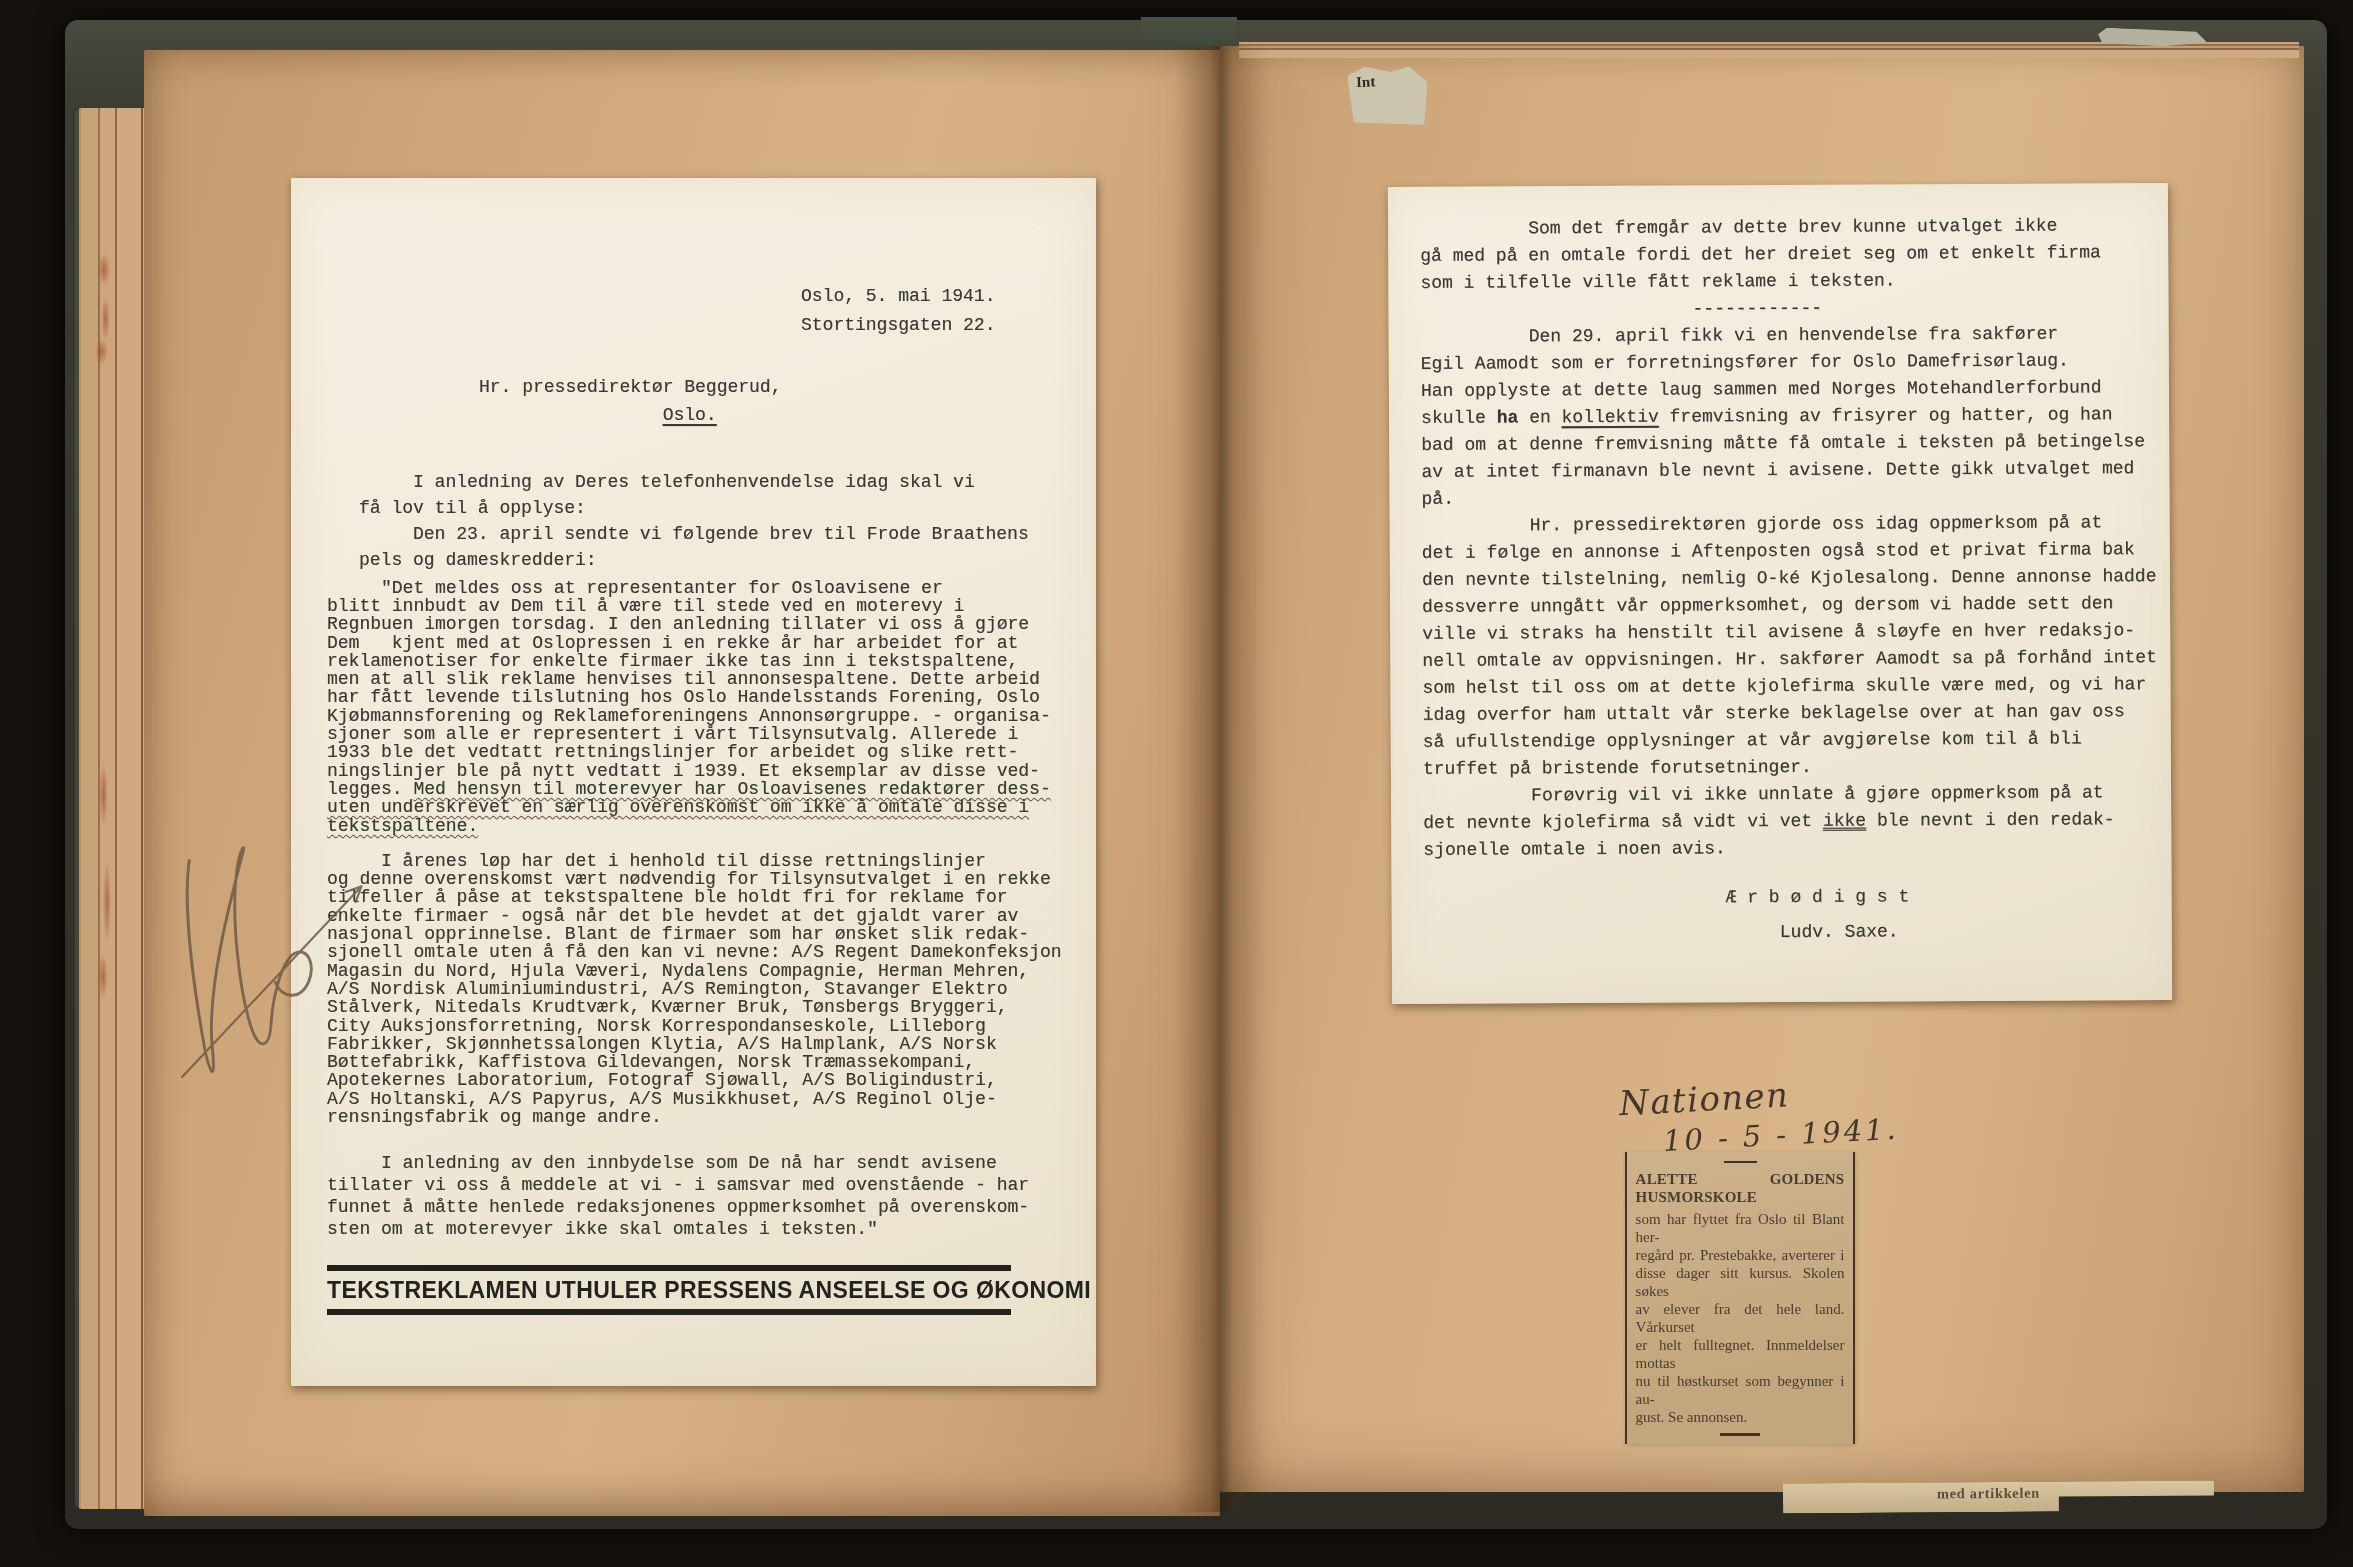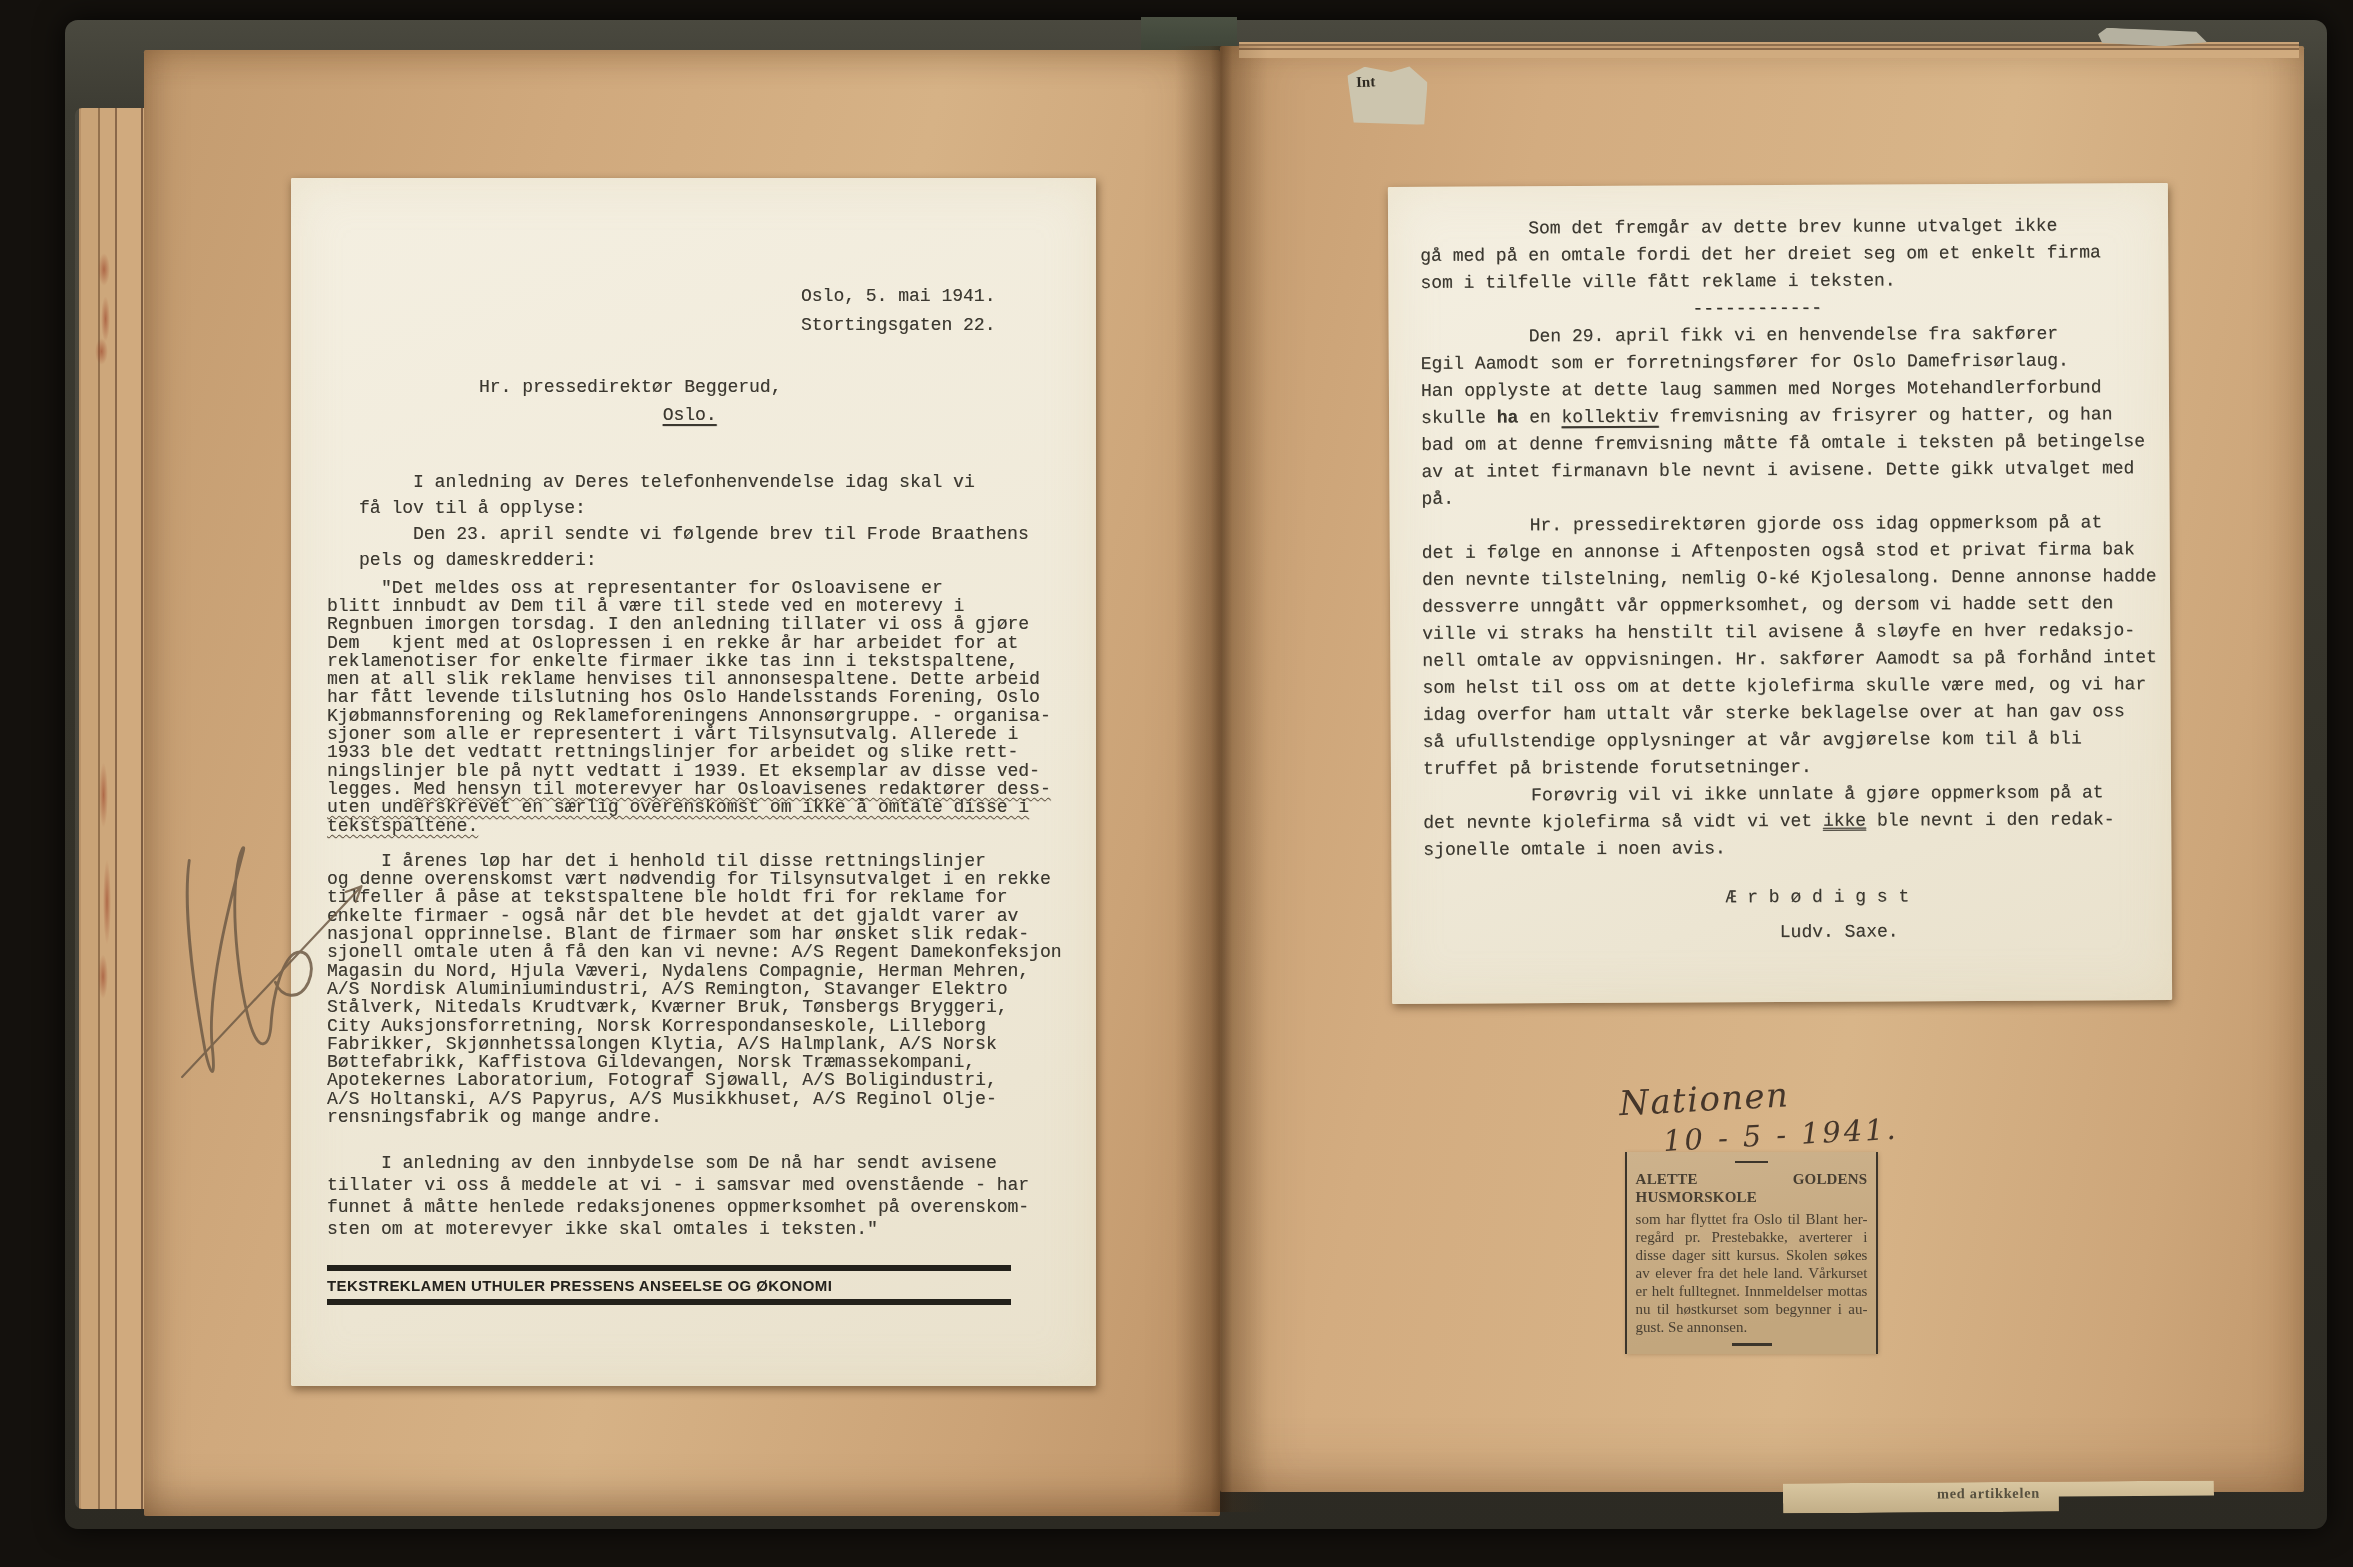--- a/index.html
+++ b/index.html
@@ -57,34 +57,34 @@
               transform:scaleX(.85);transform-origin:left bottom;white-space:nowrap;}
   .lh-rules{margin-top:6.5px;width:684px;height:4.3px;border-top:3.6px solid #211f1a;border-bottom:2.2px solid #211f1a;}
   .date-block{margin:32px 0 0 474px;line-height:29px;}
   .recipient-block{margin:33px 0 0 152px;line-height:28px;font-family:Liberation Mono, monospace;}
   .intro{margin-top:40px;line-height:26px;margin-left:32px;}
   .quote{margin-top:5.7px;line-height:18.3px;}
   .body2{margin-top:17px;line-height:18.3px;}
   .body3{margin-top:26px;line-height:22px;}
   .slogan-bar{margin-top:24.4px;width:684px;border-top:6.5px solid #23211b;border-bottom:6.5px solid #23211b;
               padding:6.5px 0 5px;}
-  .slogan-text{font-family:"Liberation Sans",sans-serif;font-weight:700;font-size:15px;letter-spacing:0.4px;
+  .slogan-text{font-family:"Liberation Sans",sans-serif;font-weight:700;font-size:23px;letter-spacing:0.4px;
                color:#24221d;white-space:nowrap;}
   
   .rp{line-height:27px;}
   .sep-dashes{margin:4.3px 0 4.3px 272px;line-height:18.7px;letter-spacing:0;color:#34322c;}
   .valediction{margin:21.6px 0 0 302px;line-height:27px;}
   .signature{margin:8.6px 0 0 356px;line-height:27px;}
   
   .handwriting{position:absolute;left:1620px;top:1076px;transform:rotate(-3deg);
                font-family:"DejaVu Serif","Liberation Serif",serif;font-style:italic;color:#45362a;}
   .hw-source{font-size:34px;letter-spacing:1.4px;}
   .hw-date{font-size:29px;letter-spacing:2.9px;margin:2.9px 0 0 42px;}
   
-  .clipping{position:absolute;left:1625px;top:1152px;width:253px;box-sizing:border-box;
+  .clipping{position:absolute;left:1625px;top:1152px;width:230px;box-sizing:border-box;
             background:linear-gradient(170deg,#cdb28c,#c2a67d 80%);
             border-left:2.2px solid #3c352b;border-right:2.2px solid #3c352b;
             padding:8.6px 8.6px 7.2px;box-shadow:0.7px 1.4px 4.3px rgba(60,35,12,.25);
             font-family:"Liberation Serif","DejaVu Serif",serif;color:#473e31;}
   .clip-dash{width:33px;height:2.2px;background:#3c352b;margin:0 auto 7.2px;}
   .clip-dash-bottom{width:40px;height:2.2px;background:#3c352b;margin:7.2px auto 1.4px;}
   .clip-headline{font-weight:700;font-size:15.4px;letter-spacing:0.2px;margin-bottom:4.3px;}
   .jline{font-size:15px;line-height:18px;text-align:justify;text-align-last:justify;}
   .jline.last{text-align-last:left;}
   

